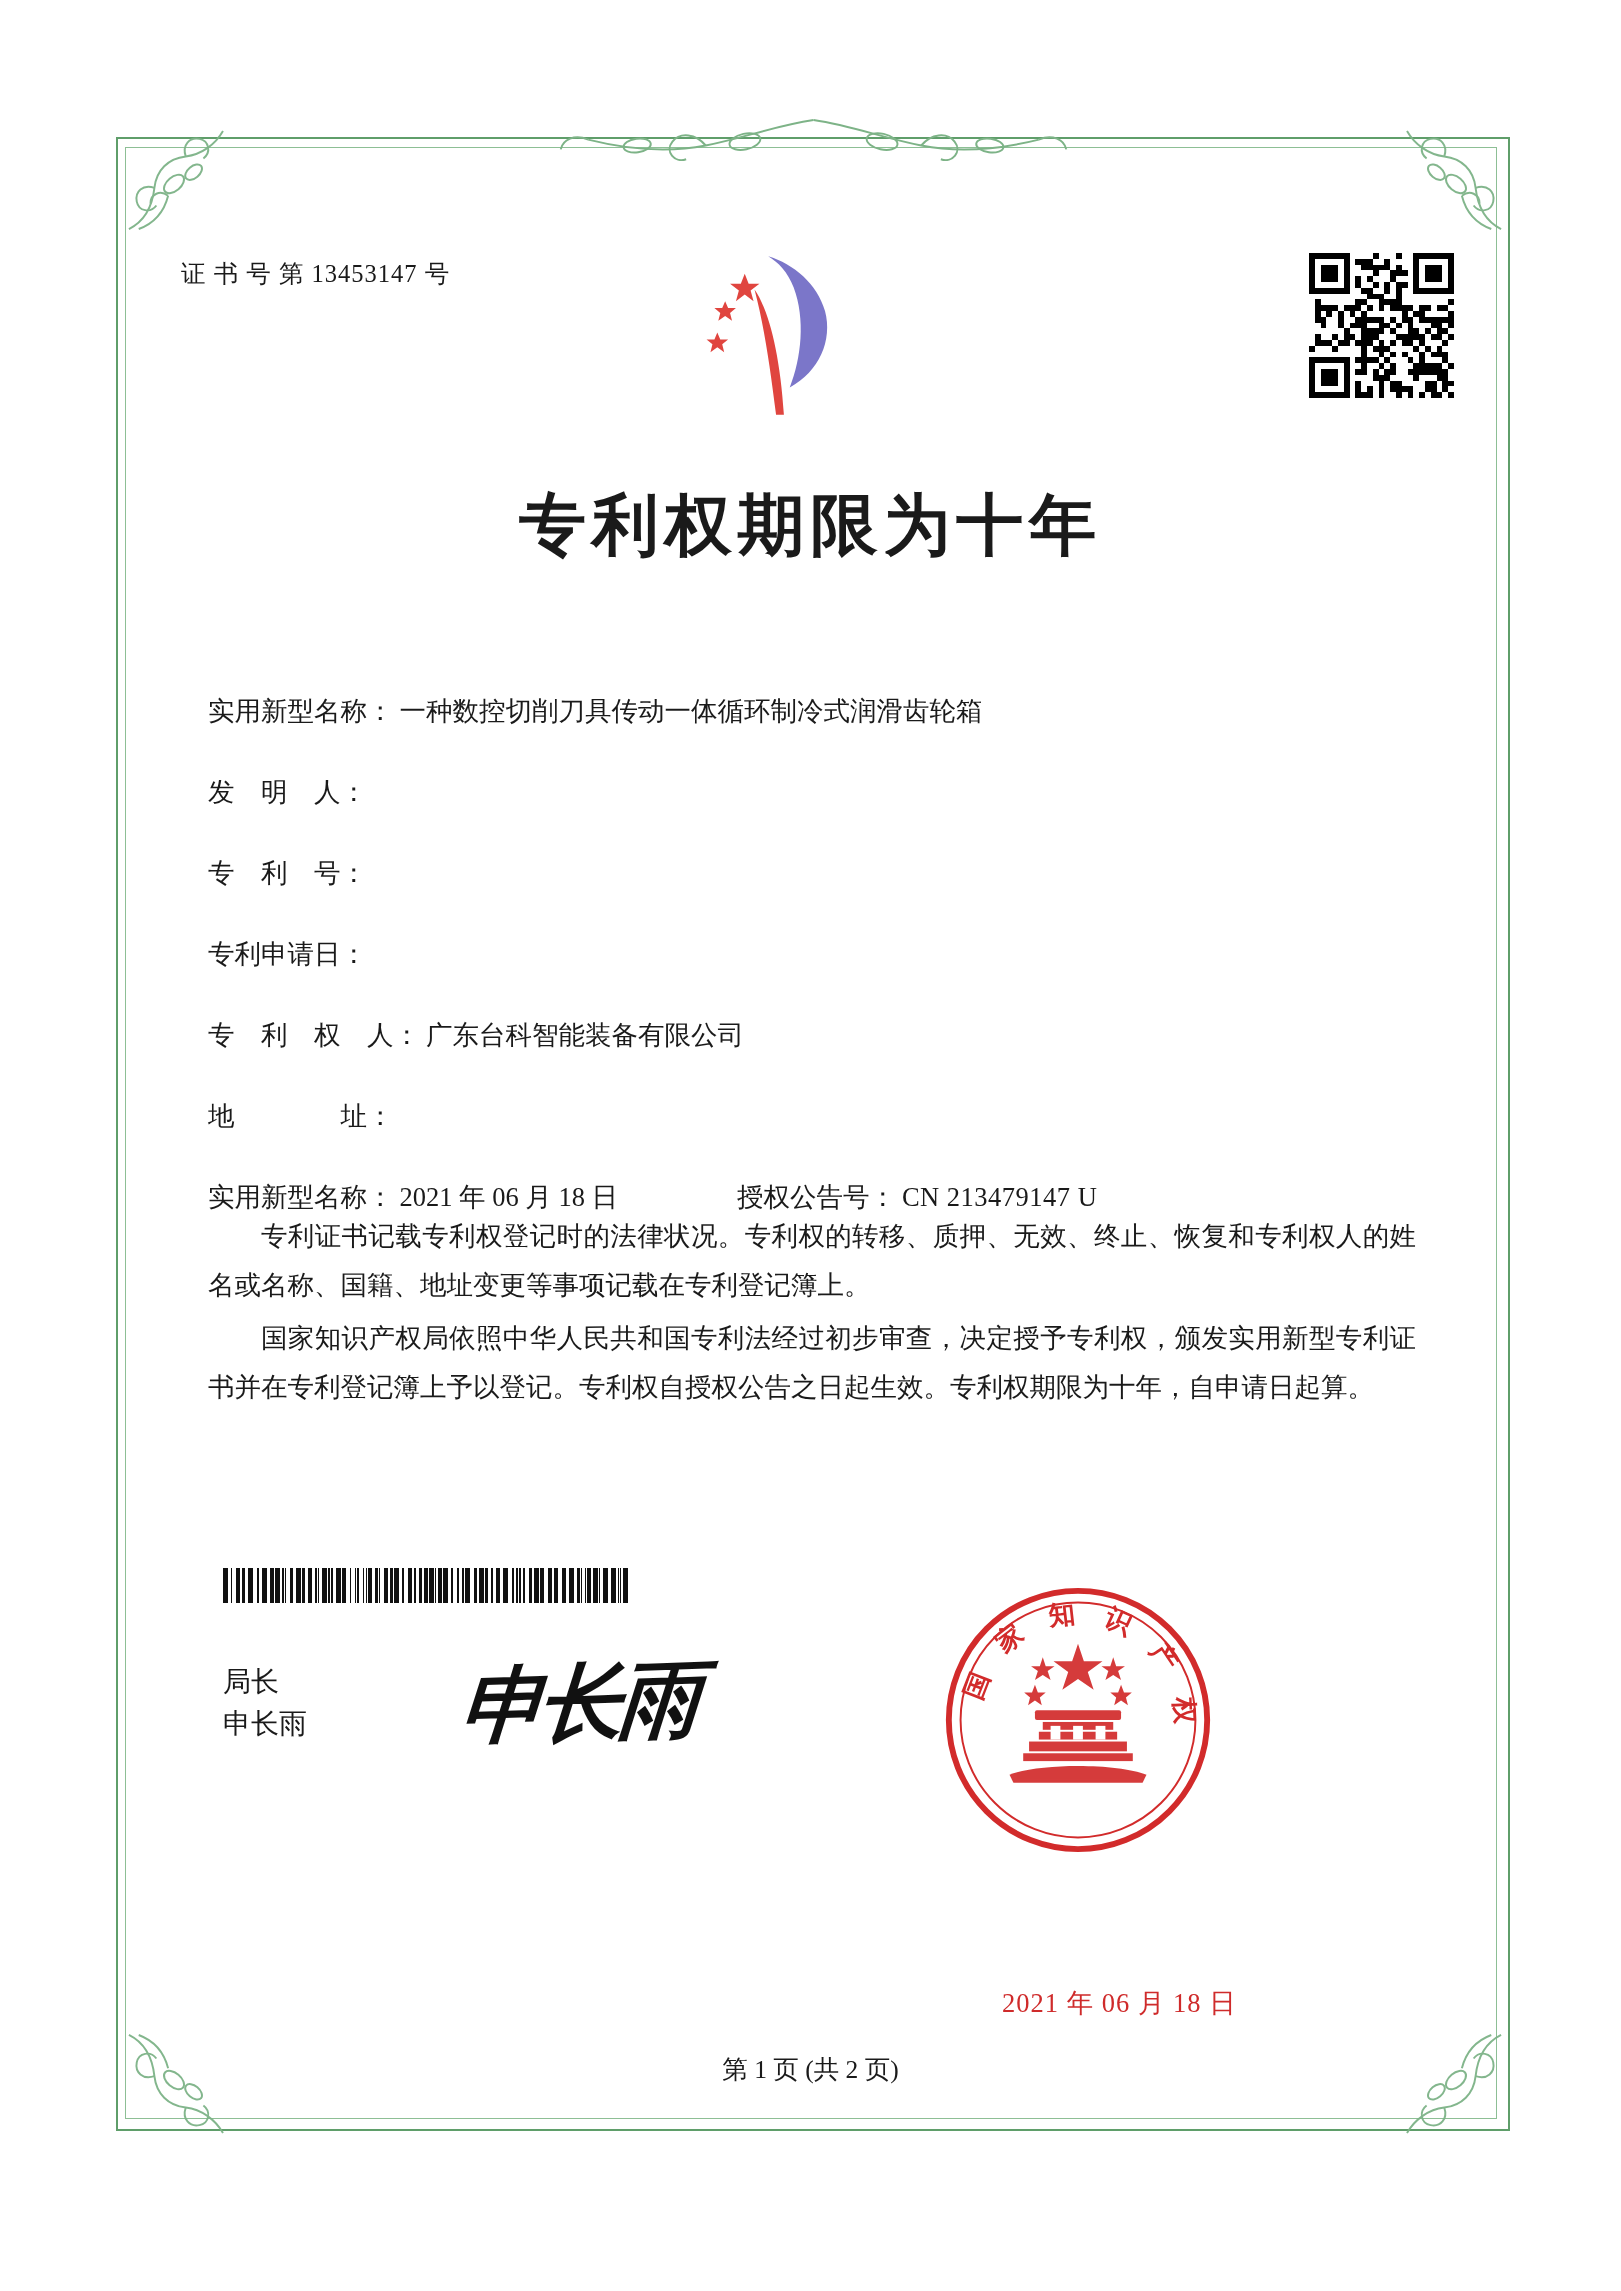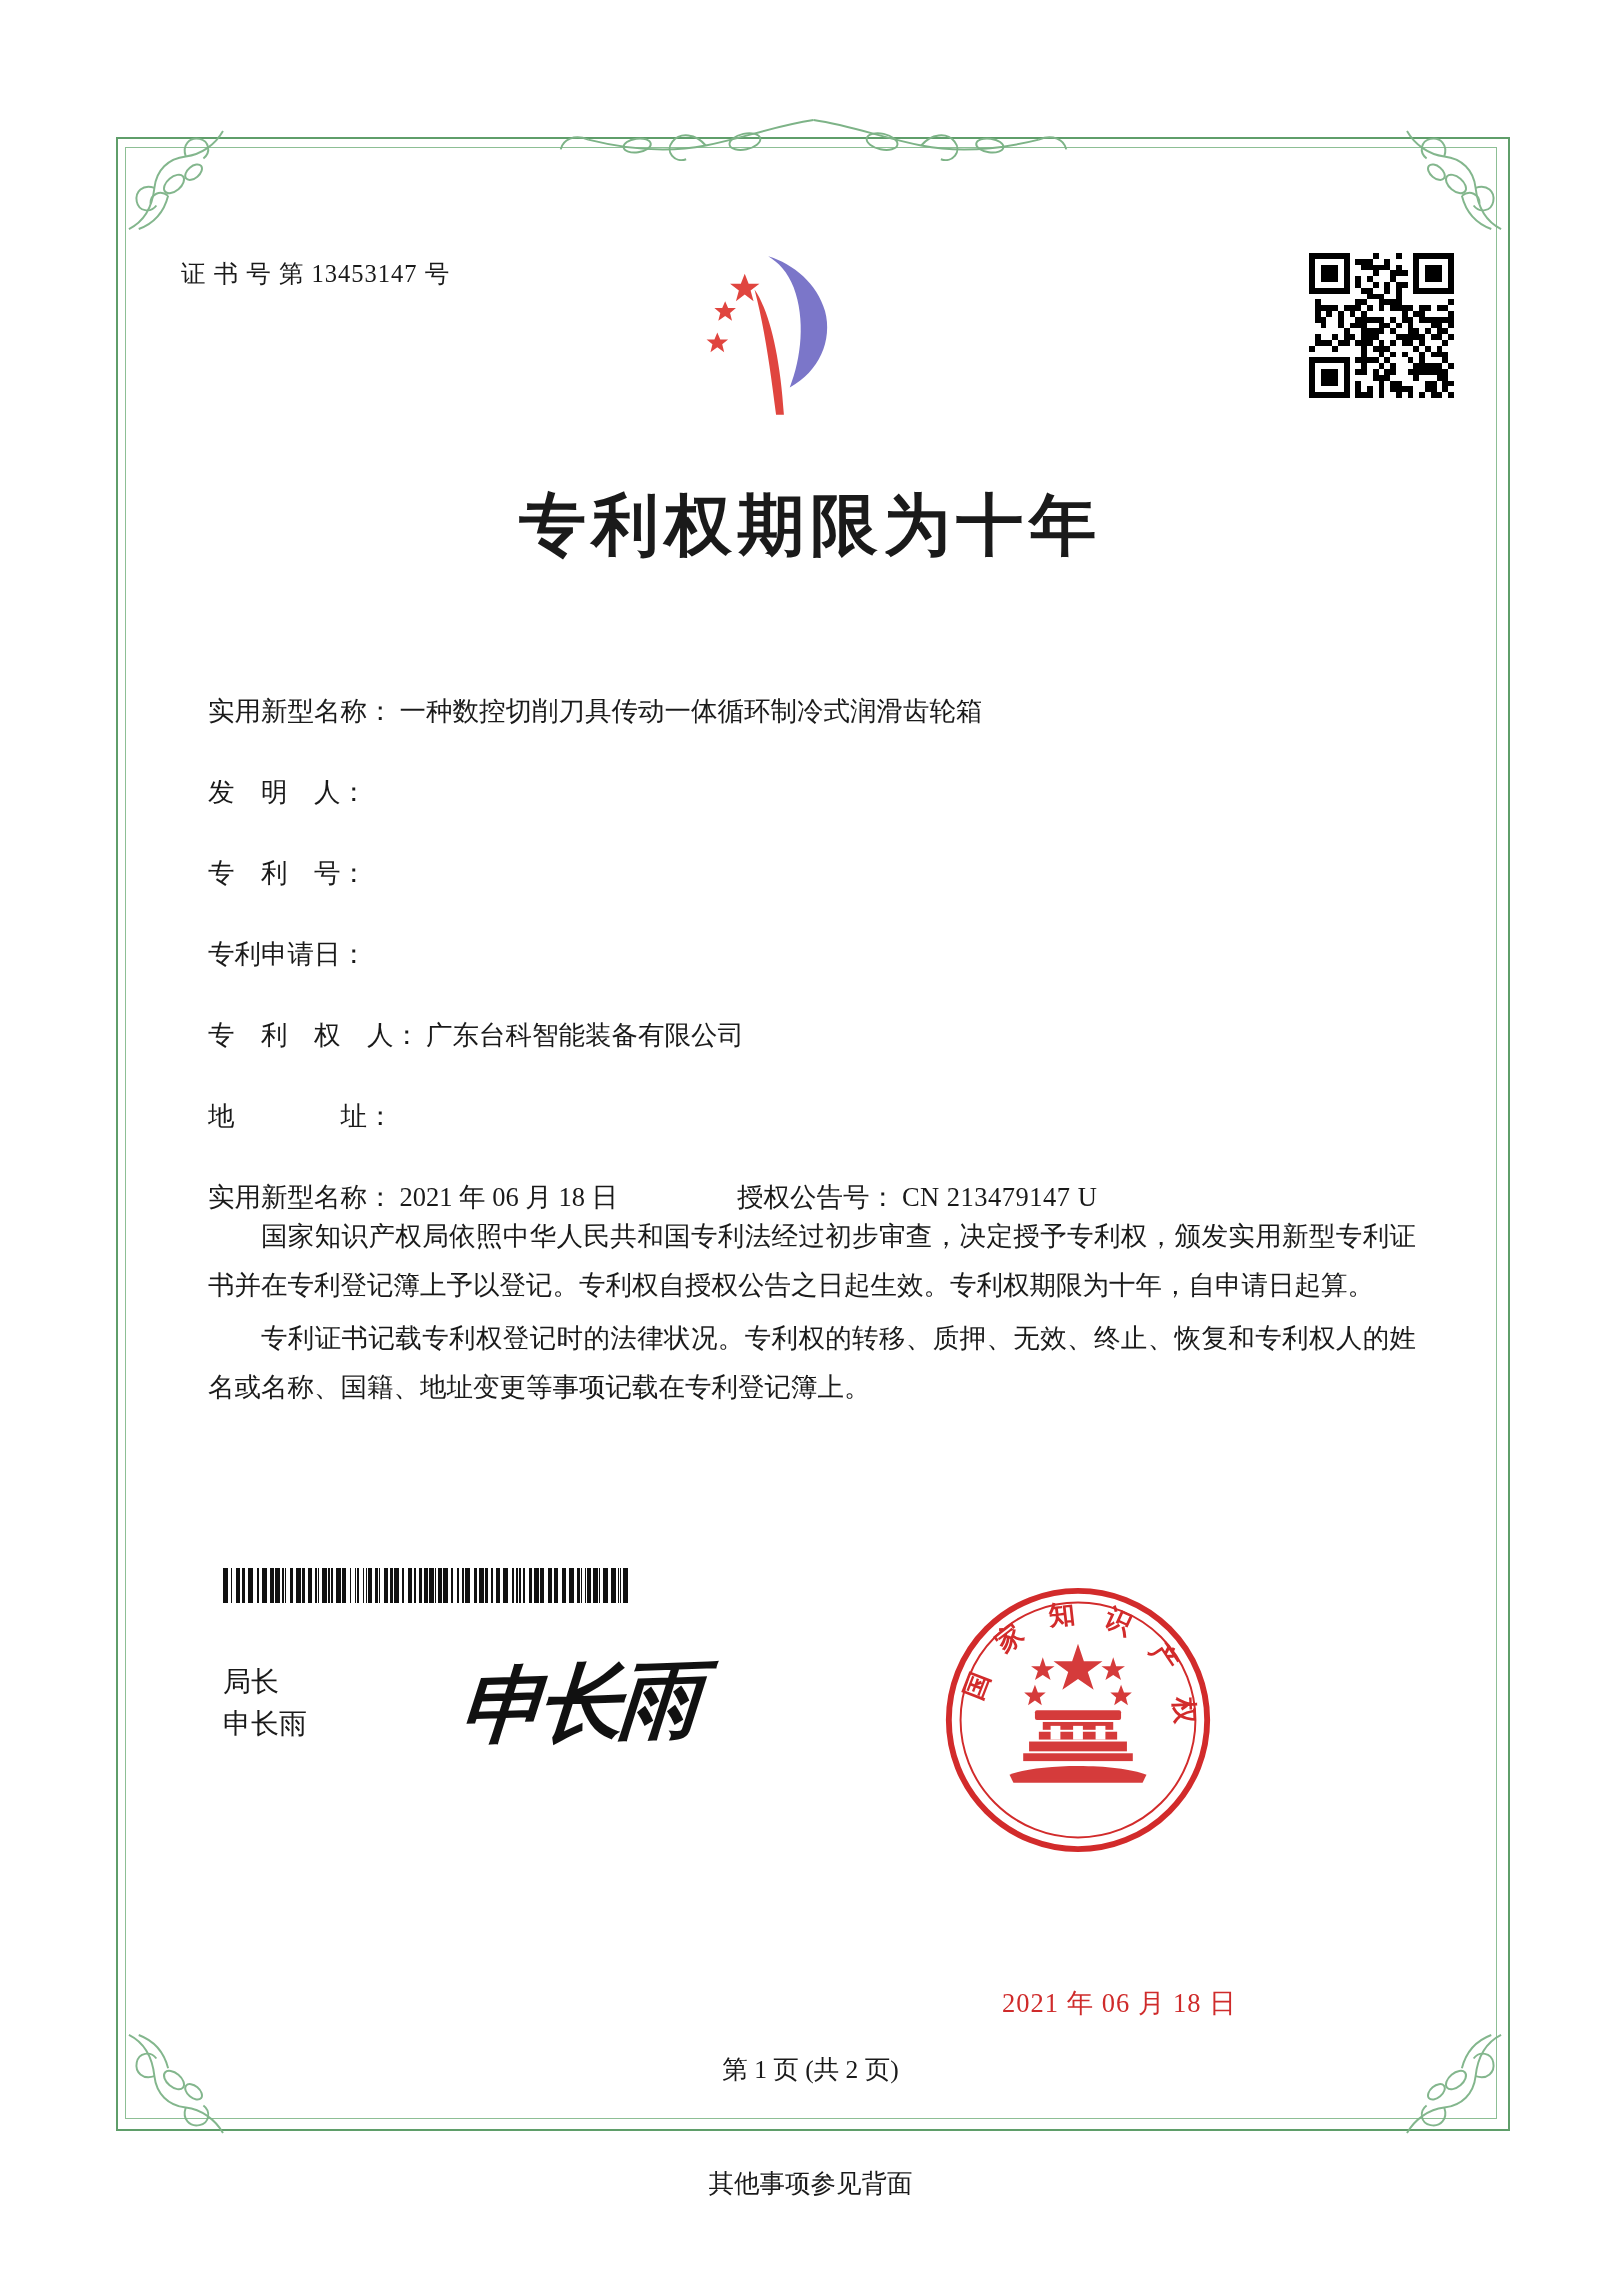--- a/index.html
+++ b/index.html
@@ -954,22 +954,22 @@
       </span>
       <span class="col-right">
         <span class="f-label">授权公告号</span>
         <span class="f-colon">：</span>
         <span class="f-value mono-ish">CN 213479147 U</span>
       </span>
     </div>
   </div>
 
   <div class="paras">
+    <p>专利证书记载专利权登记时的法律状况。专利权的转移、质押、无效、终止、恢复和专利权人的姓名或名称、国籍、地址变更等事项记载在专利登记簿上。</p>
     <p>国家知识产权局依照中华人民共和国专利法经过初步审查，决定授予专利权，颁发实用新型专利证书并在专利登记簿上予以登记。专利权自授权公告之日起生效。专利权期限为十年，自申请日起算。</p>
-    <p>专利证书记载专利权登记时的法律状况。专利权的转移、质押、无效、终止、恢复和专利权人的姓名或名称、国籍、地址变更等事项记载在专利登记簿上。</p>
   </div>
 
   <div class="barcode" id="barcode">
       <i style="width: 4.9px; margin-right: 2.9px;"></i>
       <i style="width: 1px; margin-right: 3.9px;"></i>
       <i style="width: 3.9px; margin-right: 2px;"></i>
       <i style="width: 3.9px; margin-right: 2.9px;"></i>
       <i style="width: 4.9px; margin-right: 3.9px;"></i>
       <i style="width: 2px; margin-right: 2.9px;"></i>
       <i style="width: 4.9px; margin-right: 2.9px;"></i>
@@ -1074,16 +1074,15 @@
         <rect x="158" y="146" width="10" height="14" fill="#fff"></rect>
       </g>
       <text font-family="DejaVu Serif, serif" font-size="27" font-weight="bold" fill="#d22b2b" letter-spacing="9">
         <textPath href="#sealArc" startOffset="6%">国 家 知 识 产 权 局</textPath>
       </text>
     </svg>
   </div>
   <div class="seal-date">2021 年 06 月 18 日</div>
 
   <div class="page-num">第 1 页 (共 2 页)</div>
-  <div class="footnote">其他事项参见背面</div>
 
 </div>
 
 
 </body></html>

